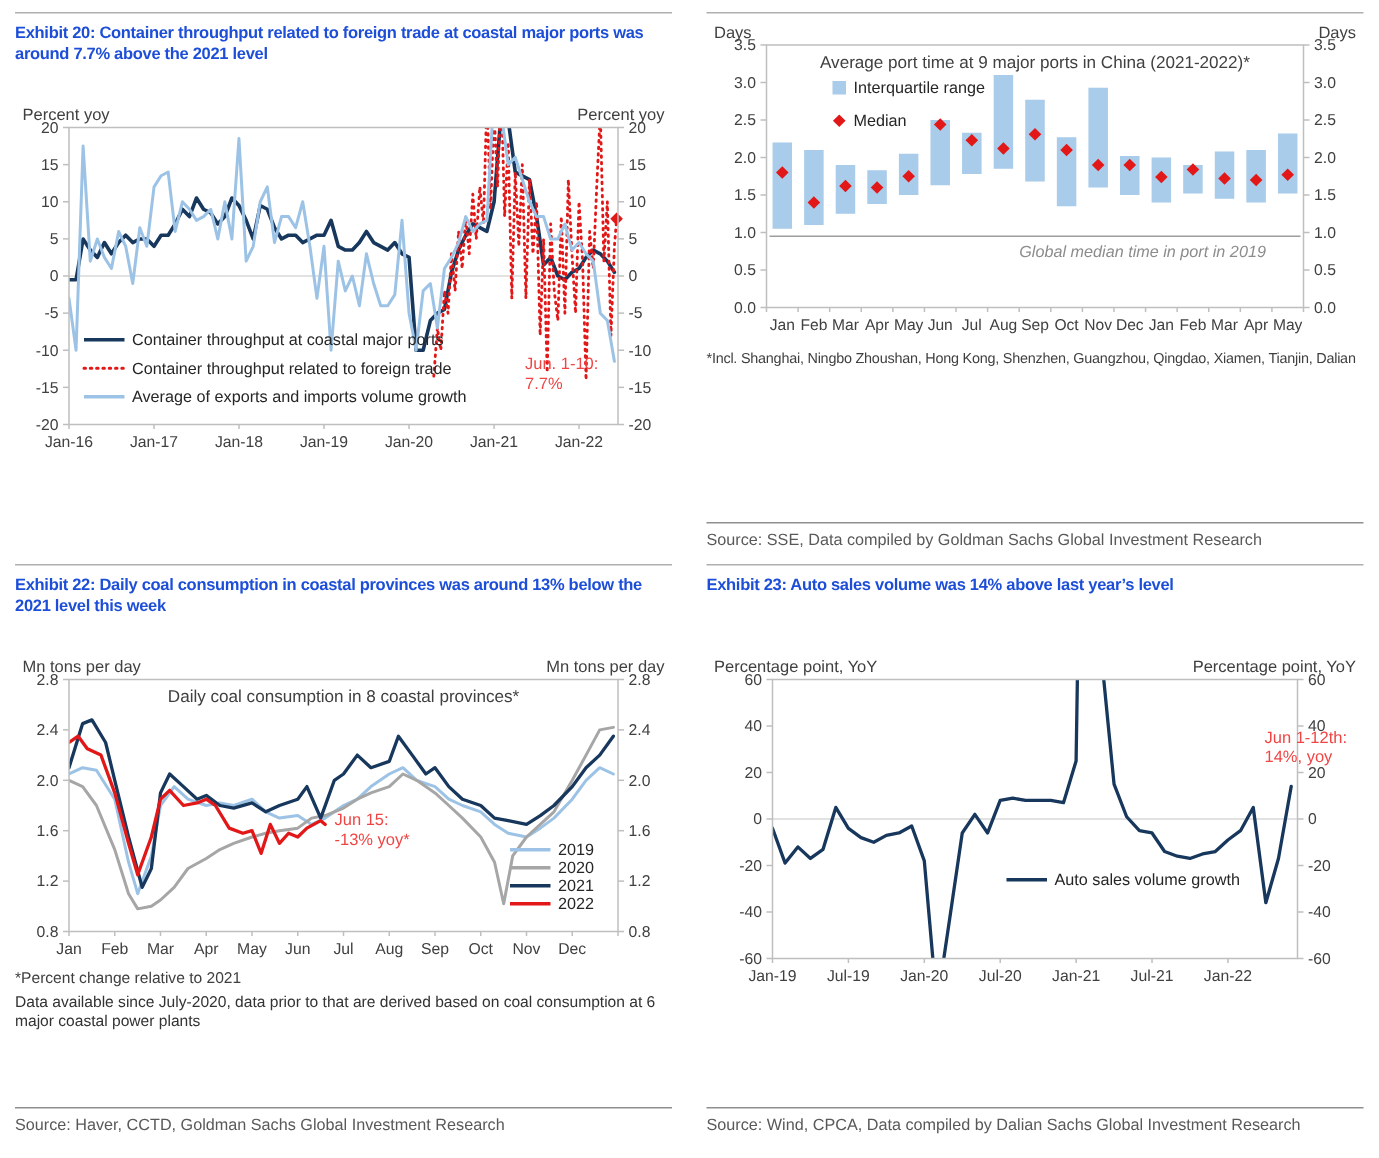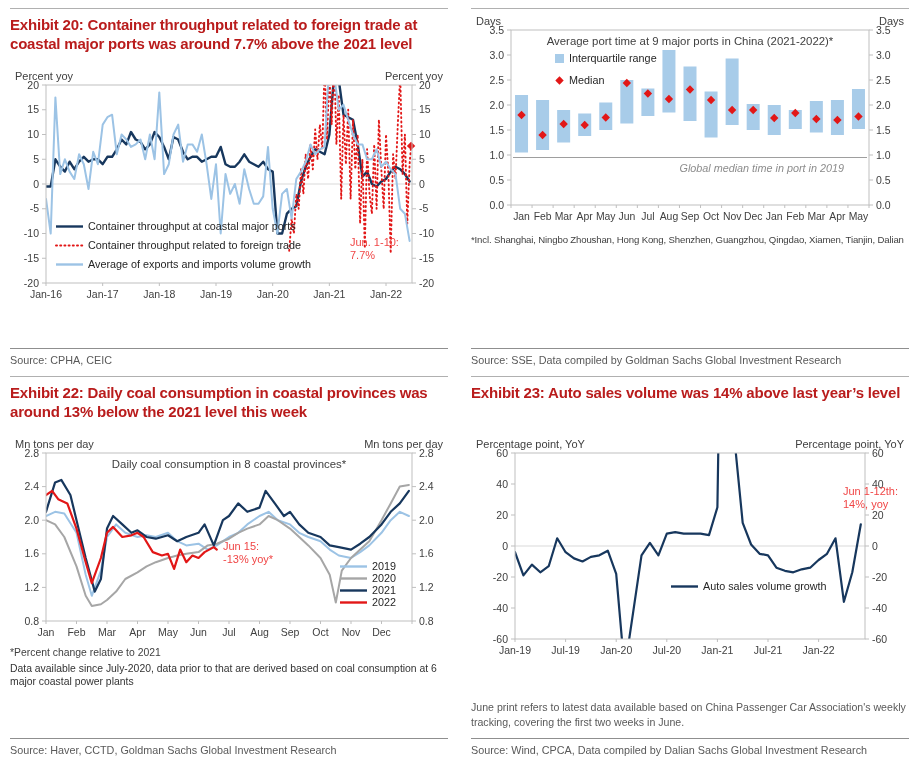--- a/index.html
+++ b/index.html
@@ -1,20 +1,20 @@
 <!DOCTYPE html>
 <html><head>
 <meta charset="utf-8">
 <style>
   html,body{margin:0;padding:0;background:#fff}
   body{width:919px;height:772px;font-family:"Liberation Sans",sans-serif;color:#1a1a1a;overflow:hidden}
   .page{display:grid;grid-template-columns:438px 438px;grid-template-rows:368px 390px;column-gap:23px;padding:8px 10px 0 10px}
   .panel{display:flex;flex-direction:column}
   .rule-top{border-top:1px solid #b0b0b0;margin-bottom:7px}
-  h2.extitle{font-size:15px;font-weight:bold;margin:0 0 14px 0;line-height:1.26;letter-spacing:-0.2px;color:#b91c1c;min-height:40px}
+  h2.extitle{font-size:11px;font-weight:bold;margin:0 0 14px 0;line-height:1.26;letter-spacing:-0.2px;color:#1d4ed8;min-height:40px}
   svg.chart{display:block}
   svg text{font-family:"Liberation Sans",sans-serif}
   .footnote{font-size:10.4px;color:#3f3f3f;margin:2px 0 0 0;line-height:1.32}
   .footnote.italic{color:#333}
   .fn-tight{letter-spacing:-0.15px}
   .srcblock{margin-top:auto}
   .srcrule{border-top:1px solid #8f8f8f}
   .source{font-size:10.8px;color:#595959;margin:5px 0 10px 0}
   .prefoot{font-size:10.6px;color:#595959;margin:0 0 9px 0;line-height:1.35}
 </style>
@@ -94,24 +94,20 @@
         <text x="433" y="10" font-size="11" fill="#404040" text-anchor="end">Percent yoy</text>
         <line x1="46" x2="73" y1="156.5" y2="156.5" stroke="#17375d" stroke-width="2.4"></line>
         <text x="78" y="160" font-size="10.8" fill="#262626" text-anchor="start">Container throughput at coastal major ports</text>
         <line x1="46" x2="73" y1="175.5" y2="175.5" stroke="#e21717" stroke-width="2" stroke-dasharray="1 3.2" stroke-linecap="round"></line>
         <text x="78" y="179" font-size="10.8" fill="#262626" text-anchor="start">Container throughput related to foreign trade</text>
         <line x1="46" x2="73" y1="194.5" y2="194.5" stroke="#9cc3e5" stroke-width="2.4"></line>
         <text x="78" y="198" font-size="10.8" fill="#262626" text-anchor="start">Average of exports and imports volume growth</text>
         <text x="340" y="176" font-size="11" fill="#f04545" text-anchor="start">Jun. 1-10:</text>
         <text x="340" y="189" font-size="11" fill="#f04545" text-anchor="start">7.7%</text>
       </svg>
-    <div class="srcblock">
-      <div class="srcrule"></div>
-      <p class="source">Source: CPHA, CEIC</p>
-    </div>
   </section>
 
   <section class="panel">
     <div class="rule-top"></div>
     <svg class="chart" id="chart-ex21" width="438" height="216" viewBox="0 0 438 216">
         <defs>
           <clipPath id="cpex21">
             <rect x="40" y="14" width="358" height="175"></rect>
           </clipPath>
         </defs>
@@ -378,19 +374,18 @@
         <text x="297.0120481927711" y="216" font-size="10.5" fill="#404040" text-anchor="middle">Jul-21</text>
         <text x="347.6144578313253" y="216" font-size="10.5" fill="#404040" text-anchor="middle">Jan-22</text>
         <text x="5" y="10" font-size="11" fill="#404040" text-anchor="start">Percentage point, YoY</text>
         <text x="433" y="10" font-size="11" fill="#404040" text-anchor="end">Percentage point, YoY</text>
         <line x1="200" x2="227" y1="148.5" y2="148.5" stroke="#17375d" stroke-width="2.4"></line>
         <text x="232" y="152" font-size="10.8" fill="#262626" text-anchor="start">Auto sales volume growth</text>
         <text x="372" y="57" font-size="11" fill="#f04545" text-anchor="start">Jun 1-12th:</text>
         <text x="372" y="70" font-size="11" fill="#f04545" text-anchor="start">14%, yoy</text>
       </svg>
     <div class="srcblock">
-      <p class="prefoot">June print refers to latest data available based on China Passenger Car Association's weekly tracking, covering the first two weeks in June.</p>
       <div class="srcrule"></div>
       <p class="source">Source: Wind, CPCA, Data compiled by Dalian Sachs Global Investment Research</p>
     </div>
   </section>
 
 </div>
 
 </body></html>

